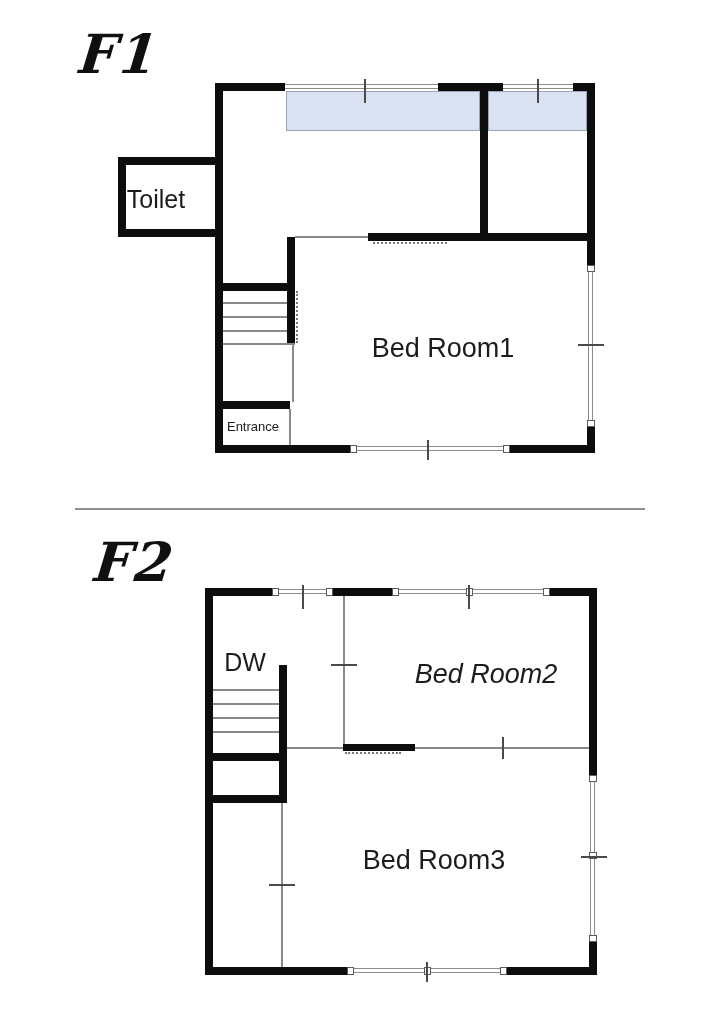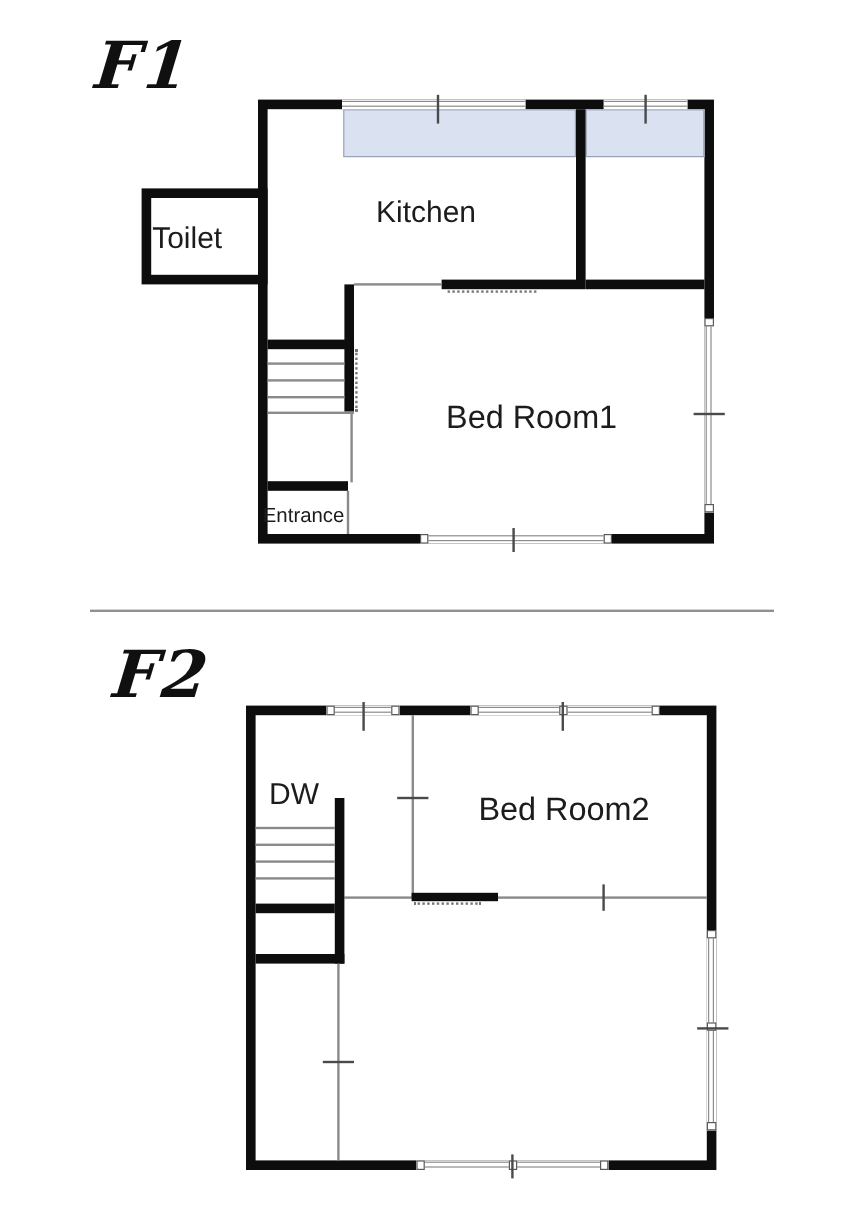--- a/index.html
+++ b/index.html
@@ -18,21 +18,21 @@
   .capH{position:absolute;top:0;width:7px;height:8px;background:#fff;border:1px solid #5a5a5a;box-sizing:border-box;}
   .capV{position:absolute;left:0;width:8px;height:7px;background:#fff;border:1px solid #5a5a5a;box-sizing:border-box;}
   .tickV{position:absolute;width:2px;background:#4a4a4a;}
   .tickH{position:absolute;height:2px;background:#4a4a4a;}
   .room-label{position:absolute;color:#1c1c1c;text-align:center;line-height:1.25;}
   .floor-label{position:absolute;font-family:"DejaVu Serif",serif;font-style:italic;font-weight:bold;
                font-size:54px;color:#101010;letter-spacing:2px;transform:skewX(-6deg);}
   .fs25{font-size:25px;}
   .fs27{font-size:27px;}
   .fs23{font-size:23px;}
-  .fs13{font-size:17px;}
+  .fs13{font-size:13px;}
 </style>
 </head>
 <body>
 
 <div class="canvas">
 
   <div class="floor-label" style="left:80px;top:22px;">F1</div>
 
   <div class="box" style="left:215px;top:83px;width:364px;height:354px;"></div>
 
@@ -77,21 +77,20 @@
   <div class="tickH" style="left:578px;top:344px;width:26px;"></div>
   <div class="winH" style="left:350px;top:445px;width:160px;">
     <div class="lnH" style="top:1px;"></div>
       <div class="lnH" style="top:5px;"></div>
     <div class="capH" style="left:0;"></div>
       <div class="capH" style="right:0;"></div>
   </div>
   <div class="tickV" style="left:427px;top:440px;height:20px;"></div>
 
   <div class="room-label fs25" style="left:110px;top:184px;width:92px;">Toilet</div>
-  <div class="room-label fs25" style="left:275px;top:162px;width:160px;">Kitchen</div>
   <div class="room-label fs27" style="left:343px;top:332px;width:200px;">Bed Room1</div>
   <div class="room-label fs13" style="left:214px;top:419px;width:78px;">Entrance</div>
 
   <div class="thin" style="left:75px;top:508px;width:570px;height:2px;background:#909090;"></div>
 
   <div class="floor-label" style="left:95px;top:530px;">F2</div>
 
   <div class="box" style="left:205px;top:588px;width:376px;height:371px;"></div>
 
   <div class="thin" style="left:343px;top:596px;width:2px;height:152px;"></div>
@@ -138,15 +137,16 @@
   <div class="winH" style="left:347px;top:967px;width:160px;">
     <div class="lnH" style="top:1px;"></div>
       <div class="lnH" style="top:5px;"></div>
     <div class="capH" style="left:0;"></div>
       <div class="capH" style="left:77px;"></div>
       <div class="capH" style="right:0;"></div>
   </div>
   <div class="tickV" style="left:426px;top:962px;height:20px;"></div>
 
   <div class="room-label fs25" style="left:213px;top:647px;width:64px;">DW</div>
-  <div class="room-label fs27" style="left:370px;top:658px;width:200px;">Bed Room2</div>
+  <div class="room-label fs27" style="left:386px;top:658px;width:200px;font-style:italic;">Bed Room2</div>
+  <div class="room-label fs27" style="left:334px;top:844px;width:200px;">Bed Room3</div>
 
 </div>
 
 </body></html>

